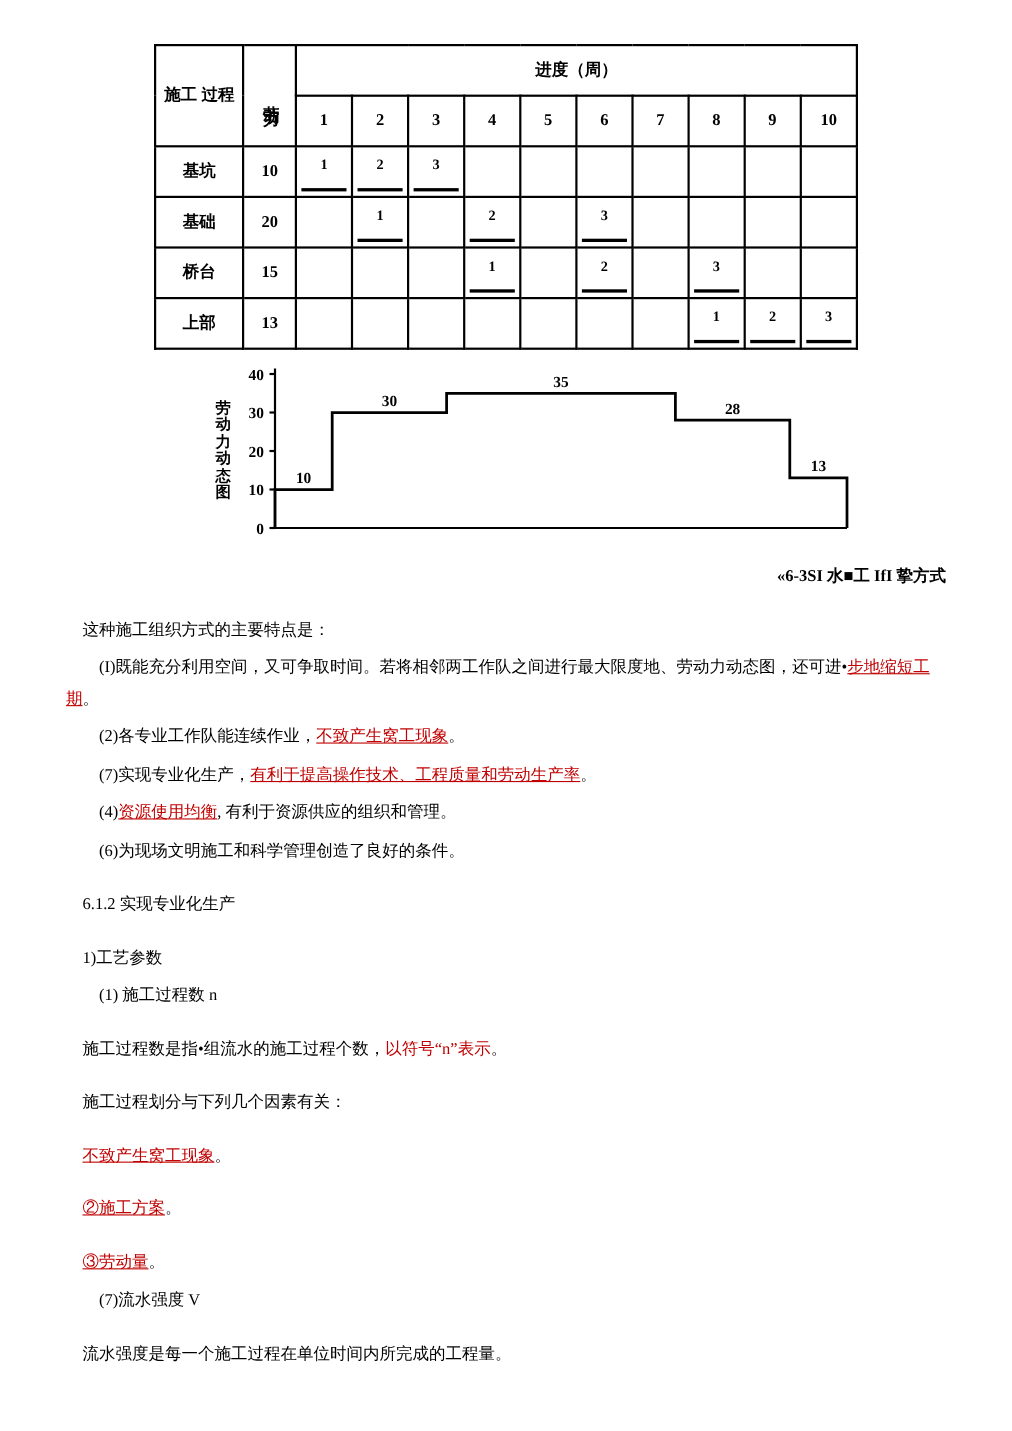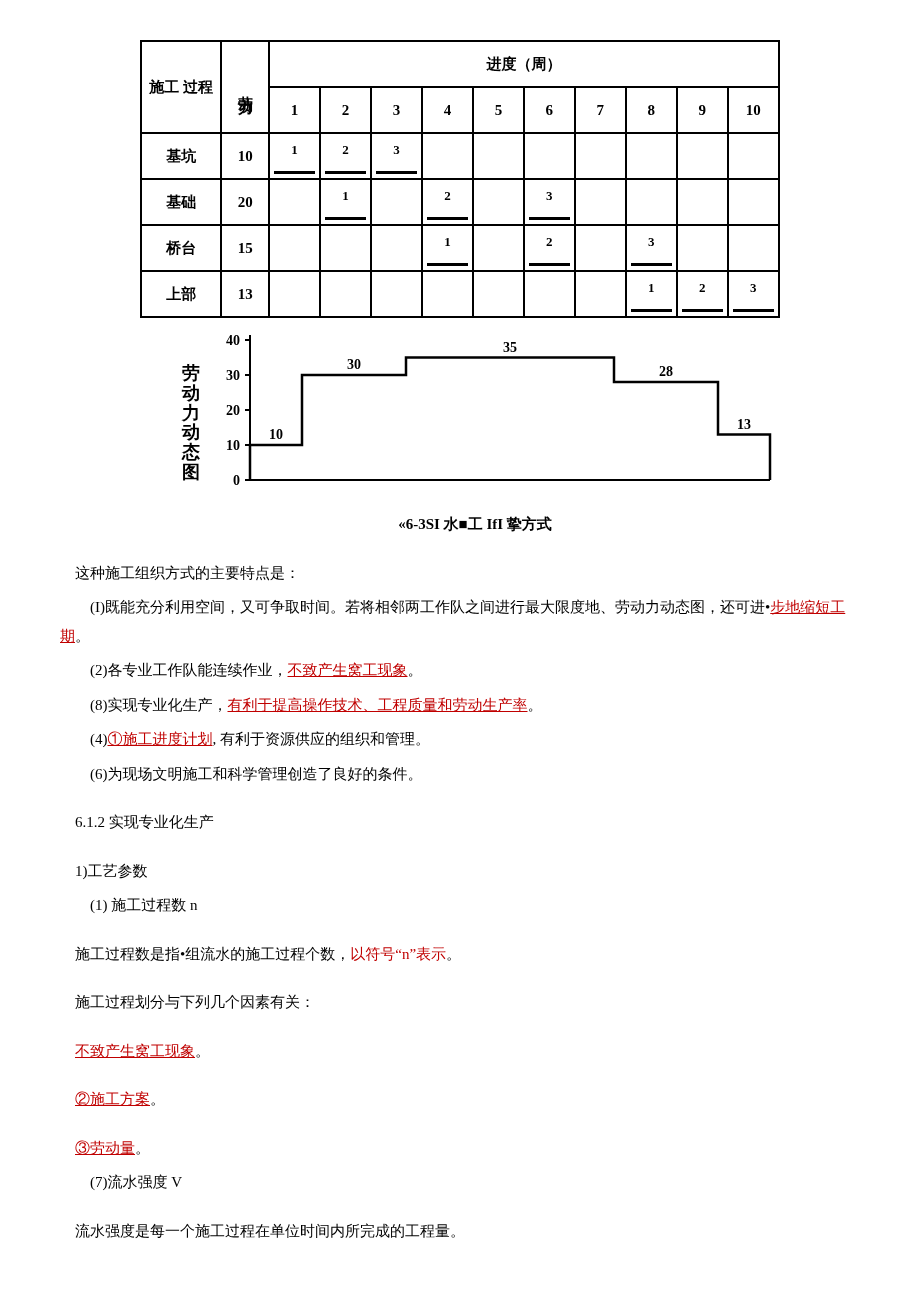--- a/index.html
+++ b/index.html
@@ -55,36 +55,36 @@
     font-size: 13px;
   }
   .chart-wrap {
     width: 640px;
     margin: 0 auto;
     position: relative;
     height: 170px;
   }
   .chart-ylabel {
     position: absolute;
-    left: 42px;
+    left: 56px;
     top: 34px;
     width: 16px;
     font-weight: bold;
-    font-size: 18px;
+    font-size: 14px;
     line-height: 1.1;
   }
   .chart-svg {
     position: absolute;
     left: 60px;
     top: 0;
     width: 580px;
     height: 170px;
   }
   .caption {
-    text-align: center;
+    text-align: right;
     font-weight: bold;
     margin: 10px 0 18px 0;
   }
   p {
     margin: 6px 0;
     text-indent: 2em;
   }
   p.noindent {
     text-indent: 1em;
     margin-top: 20px;
@@ -240,22 +240,22 @@
         <text x="544" y="98.5" text-anchor="middle" font-size="14" font-weight="bold">13</text>
       </g>
   </svg>
 </div>
 
 <p class="caption">«6-3SI 水■工 IfI 挚方式</p>
 
 <p class="noindent">这种施工组织方式的主要特点是：</p>
 <p><span>(I)既能充分利用空间，又可争取时间。若将相邻两工作队之间进行最大限度地、劳动力动态图，还可进•</span><span class="red ul">步地缩短工期</span><span>。</span></p>
 <p><span>(2)各专业工作队能连续作业，</span><span class="red ul">不致产生窝工现象</span><span>。</span></p>
-<p><span>(8)实现专业化生产，</span><span class="red ul">有利于提高操作技术、工程质量和劳动生产率</span><span>。</span></p>
-<p><span>(4)</span><span class="red ul">①施工进度计划</span><span>, 有利于资源供应的组织和管理。</span></p>
+<p><span>(7)实现专业化生产，</span><span class="red ul">有利于提高操作技术、工程质量和劳动生产率</span><span>。</span></p>
+<p><span>(4)</span><span class="red ul">资源使用均衡</span><span>, 有利于资源供应的组织和管理。</span></p>
 <p>(6)为现场文明施工和科学管理创造了良好的条件。</p>
 
 <p class="noindent">6.1.2 实现专业化生产</p>
 <p class="noindent">1)工艺参数</p>
 <p>(1) 施工过程数 n</p>
 <p class="noindent"><span>施工过程数是指•组流水的施工过程个数，</span><span class="red"><span>以符号“n”表示</span></span><span>。</span></p>
 <p class="noindent">施工过程划分与下列几个因素有关：</p>
 <p class="noindent"><span class="red ul">不致产生窝工现象</span><span>。</span></p>
 <p class="noindent"><span class="red ul">②施工方案</span><span>。</span></p>
 <p class="noindent"><span class="red ul">③劳动量</span><span>。</span></p>

